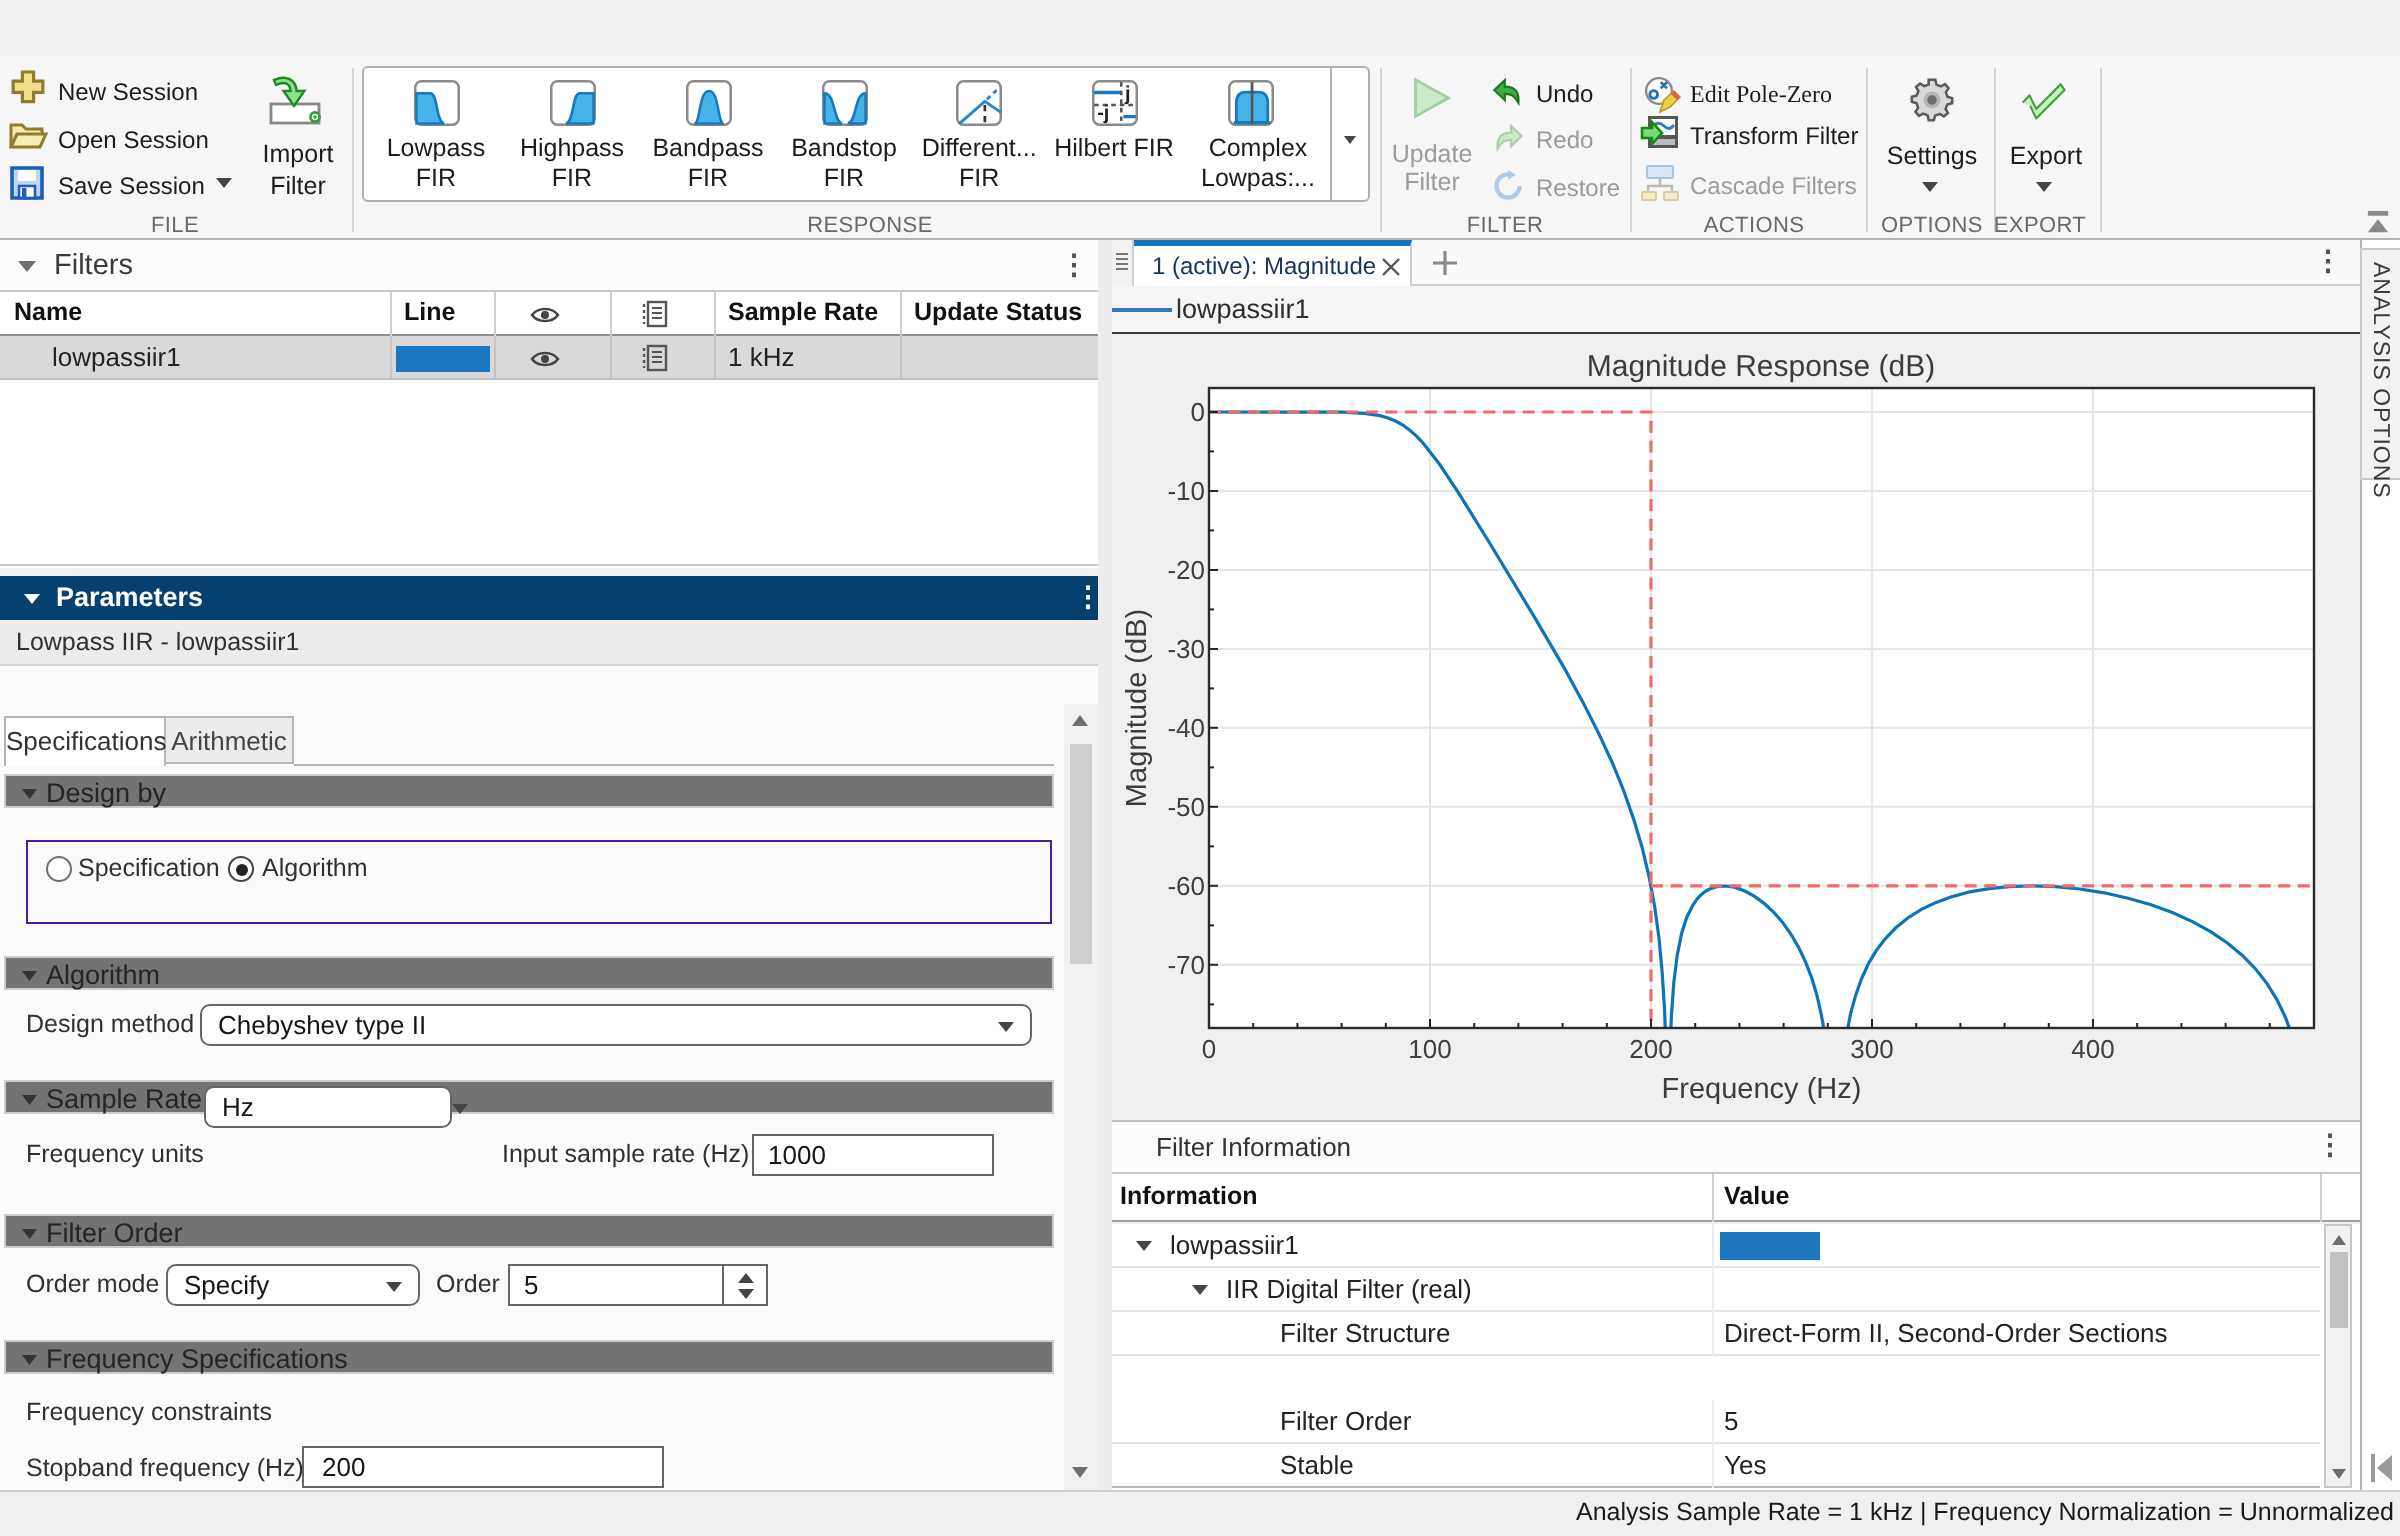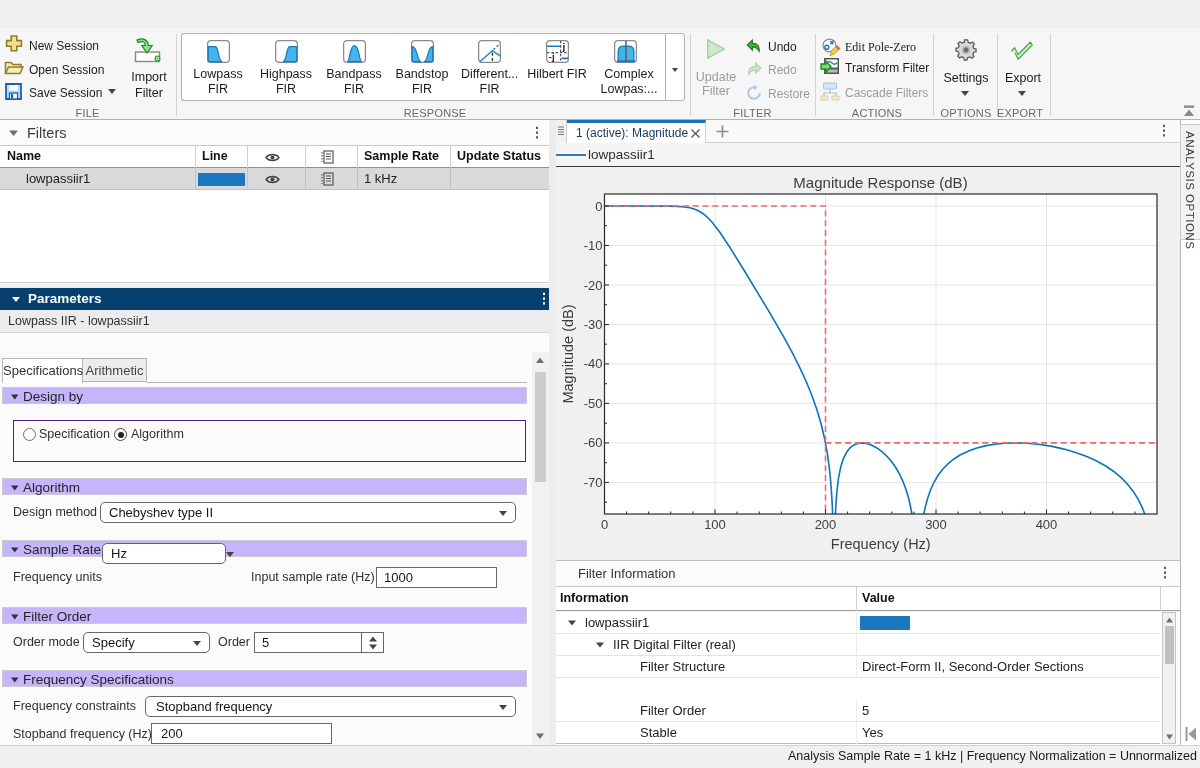--- a/index.html
+++ b/index.html
@@ -14,21 +14,21 @@
 
 #strip { left:0; top:28px; width:1200px; height:92px; background:#f6f6f6; border-bottom:1px solid #b3b3b3; }
 .sdiv { top:6px; height:82px; width:1px; background:#d4d4d4; }
 .slabel { top:79px; height:13px; font-size:11px; color:#696969; text-align:center; letter-spacing:0.2px; }
 .btnlabel { font-size:12.5px; color:#1c1c1c; text-align:center; line-height:16px; }
 .rowtext { font-size:12px; color:#1c1c1c; }
 .gtext { color:#9b9b9b !important; }
 
 .hdrbar { font-size:14.5px; color:#3a3a3a; }
 .navybar { background:#05406e; color:#fff; }
-.secbar { background:#c4b5fd; border:1px solid #cbcbcb; font-size:13.5px; color:#252525; }
+.secbar { background:#737373; border:1px solid #cbcbcb; font-size:13.5px; color:#252525; }
 .lbl { font-size:12.5px; color:#303030; }
 .combo { background:#fff; border:1px solid #666; border-radius:5px; font-size:13px; color:#161616; }
 .field { background:#fff; border:1px solid #666; font-size:13px; color:#161616; }
 .carr { width:0; height:0; border-left:4.5px solid transparent; border-right:4.5px solid transparent; border-top:5px solid #444; }
 .vline { width:1px; background:#cfcfcf; }
 .hline { height:1px; background:#cfcfcf; }
 .dots3 { font-size:14px; color:#555; letter-spacing:0; font-weight:bold; }
 </style>
 </head>
 <body>
@@ -319,24 +319,20 @@
         </svg>
     </div>
 
     <div class="abs secbar" style="left:2px; top:550px; width:525px; height:17px;">
       <svg class="abs" style="left:8px; top:5.5px;" width="8" height="6">
           <path d="M0,0.5 L7.5,0.5 L3.75,5.5 Z" fill="#333"></path>
         </svg>
       <div class="abs" style="left:20px; top:0.5px;">Frequency Specifications</div>
     </div>
     <div class="abs lbl" style="left:13px; top:579px;">Frequency constraints</div>
-    <div class="abs combo" style="left:145px; top:576px; width:371px; height:21px;">
-      <div class="abs" style="left:10px; top:2px;">Stopband frequency</div>
-      <div class="abs carr" style="left:353px; top:8px;"></div>
-    </div>
     <div class="abs lbl" style="left:13px; top:607px;">Stopband frequency (Hz)</div>
     <div class="abs field" style="left:151px; top:603px; width:181px; height:21px;">
       <div class="abs" style="left:9px; top:2px;">200</div>
     </div>
 
     <div class="abs" style="left:532px; top:232px; width:17px; height:393px; background:#f1f1f1;">
       <svg class="abs" style="left:4px; top:5px;" width="9" height="7">
           <path d="M0,6 L8,6 L4,0.5 Z" fill="#6e6e6e"></path>
         </svg>
       <div class="abs" style="left:3px; top:20px; width:11px; height:110px; background:#cdcdcd;"></div>

